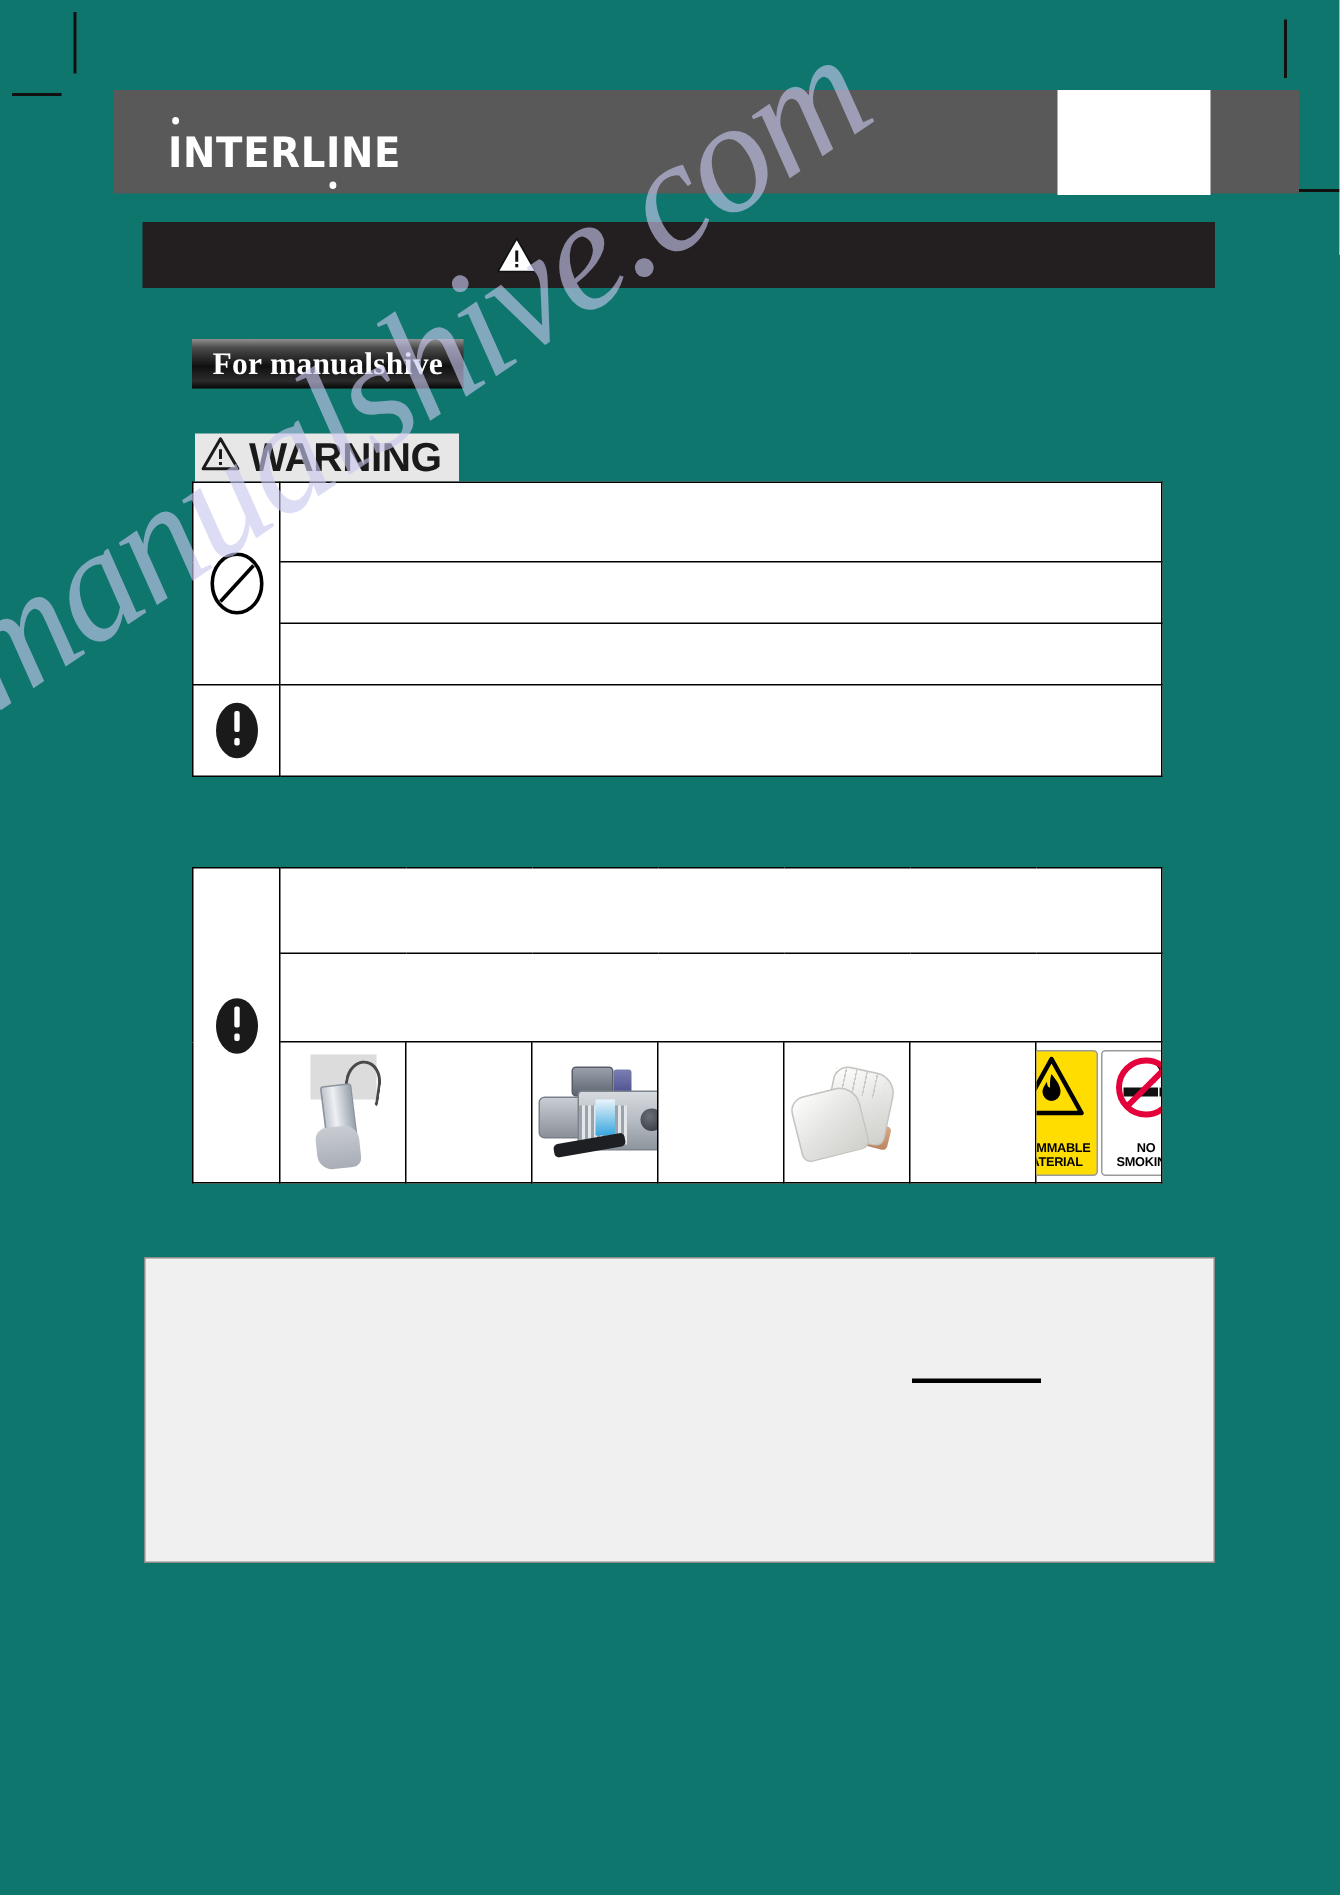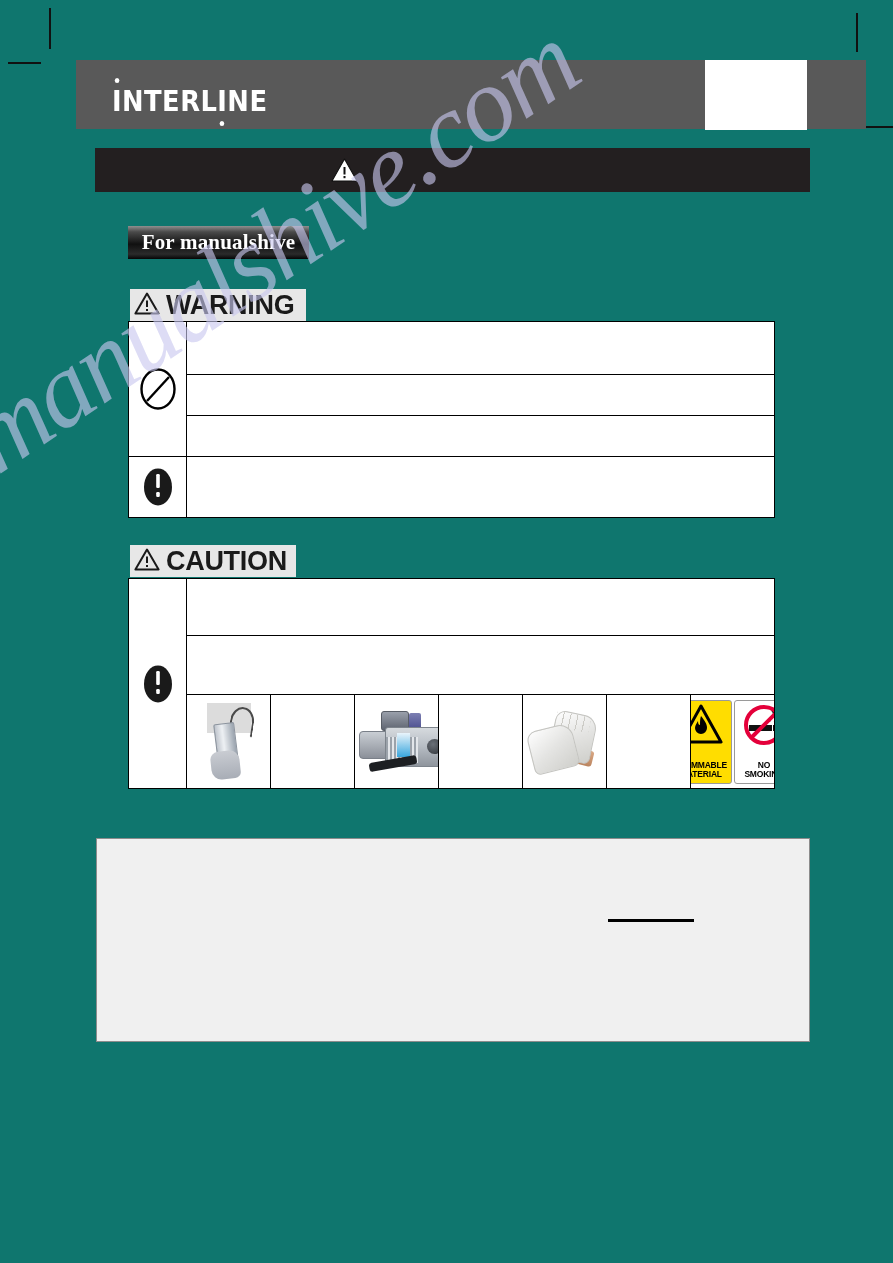--- a/index.html
+++ b/index.html
@@ -388,30 +388,20 @@
             <rect x="15.2" y="8" width="3.6" height="14" rx="1.3" fill="#ffffff"></rect>
             <rect x="15.2" y="26" width="3.6" height="5" rx="1.3" fill="#ffffff"></rect>
           </svg>
         </span>
       </td>
       <td class="note-col" style="height:60px"></td>
     </tr>
   </tbody>
     </table>
 
-  <div class="sig-head" id="caution-head">
-    <span>
-      <svg width="26" height="23" viewBox="0 0 26 23" aria-hidden="true">
-        <path d="M13 1.5 L24.6 21.5 L1.4 21.5 Z" fill="none" stroke="#1a1a1a" stroke-width="2" stroke-linejoin="round"></path>
-        <rect x="12" y="8.5" width="2" height="6.5" fill="#1a1a1a"></rect>
-        <rect x="12" y="17" width="2" height="2" fill="#1a1a1a"></rect>
-      </svg>
-    </span>
-    <span class="sig-text">CAUTION</span>
-  </div>
 
   <table class="safety-table" id="caution-table">
     <tbody>
         <tr>
       <td class="icon-col" rowspan="3">
         <span class="sym-wrap">
           <svg width="34" height="42" viewBox="0 0 34 42" aria-hidden="true">
             <ellipse cx="17" cy="21" rx="14" ry="18.5" fill="#1a1a1a"></ellipse>
             <rect x="15.2" y="8" width="3.6" height="14" rx="1.3" fill="#ffffff"></rect>
             <rect x="15.2" y="26" width="3.6" height="5" rx="1.3" fill="#ffffff"></rect>

